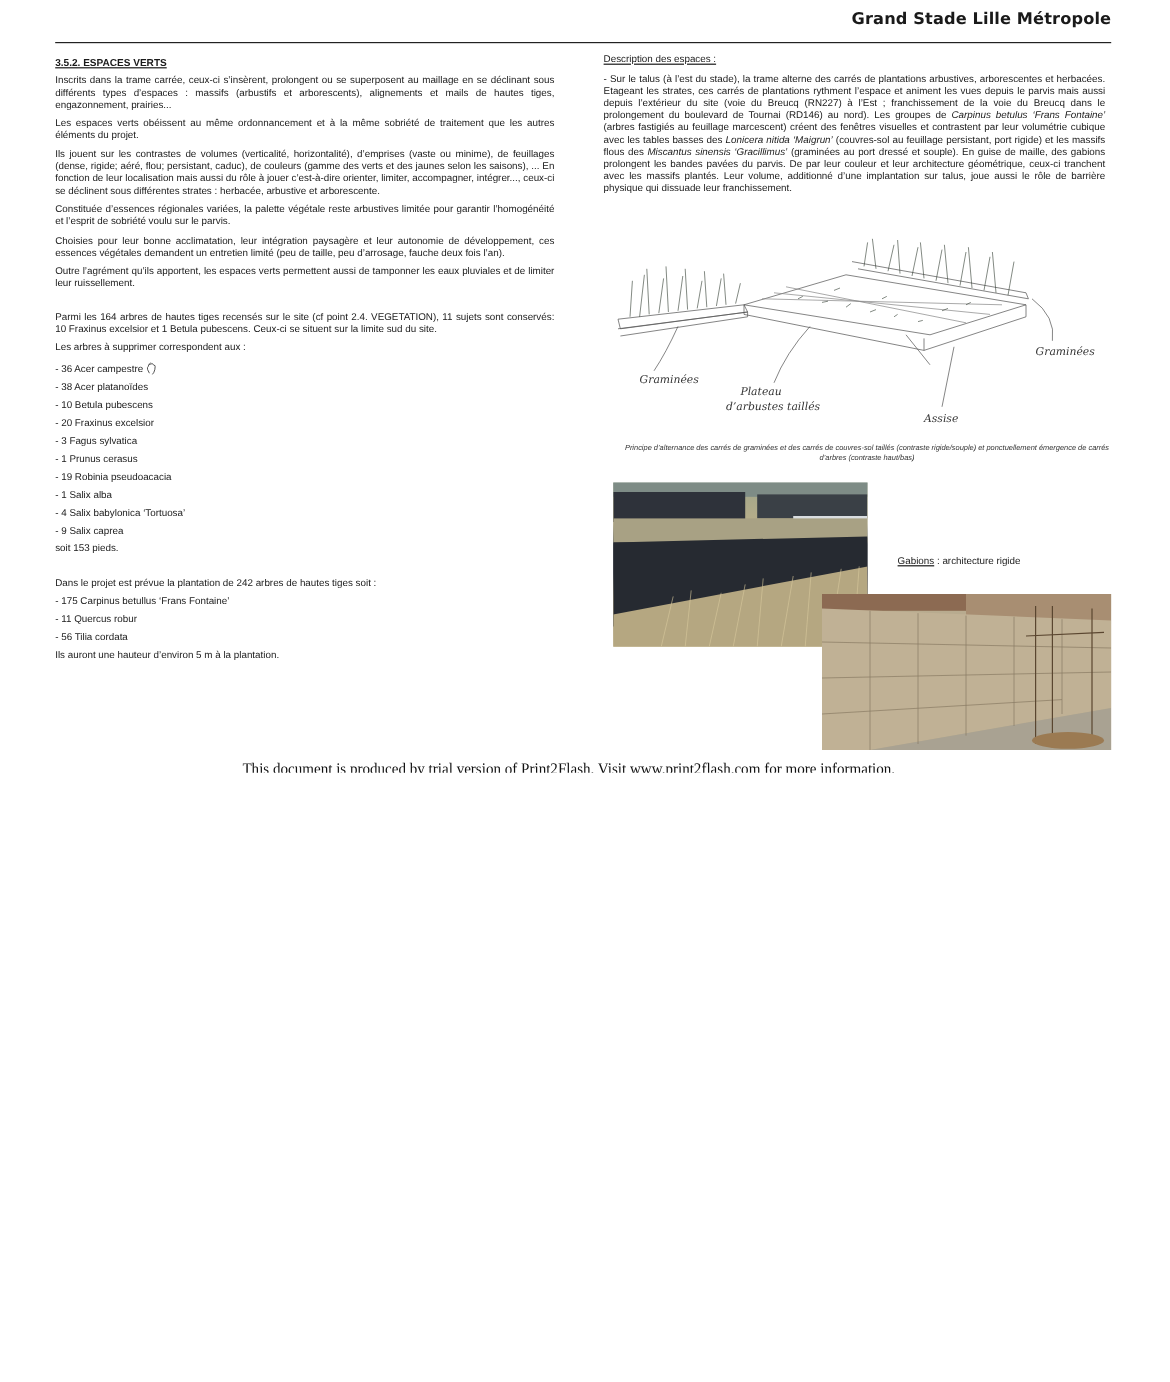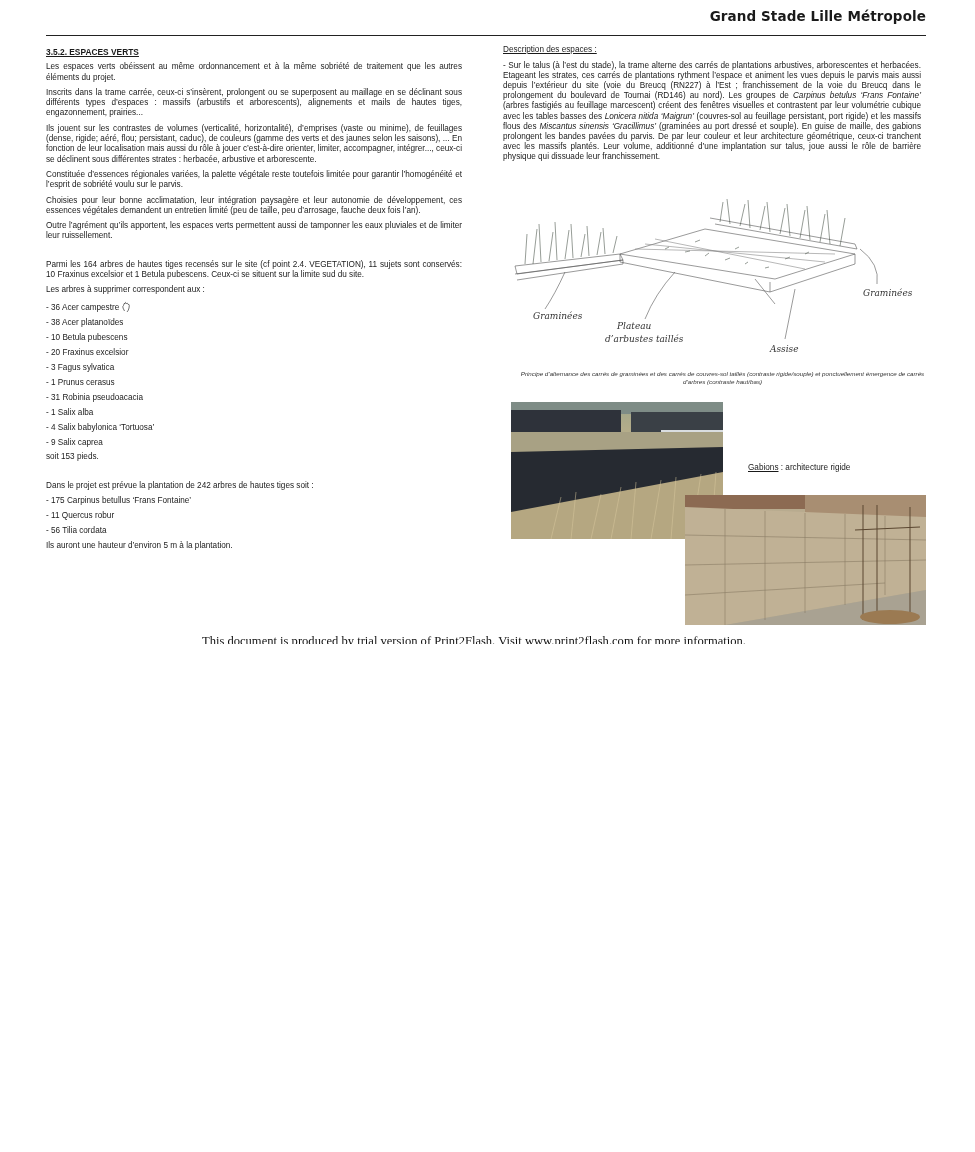--- a/index.html
+++ b/index.html
@@ -35,40 +35,40 @@
 </head>
 <body>
 
 <div class="page">
 
   <div class="header-title">Grand Stade Lille Métropole</div>
   <div class="header-rule"></div>
 
   <div class="col-left">
     <div class="section-title">3.5.2. ESPACES VERTS</div>
+    <p>Inscrits dans la trame carrée, ceux-ci s’insèrent, prolongent ou se superposent au maillage en se déclinant sous différents types d’espaces : massifs (arbustifs et arborescents), alignements et mails de hautes tiges, engazonnement, prairies...</p>
     <p>Les espaces verts obéissent au même ordonnancement et à la même sobriété de traitement que les autres éléments du projet.</p>
-    <p>Inscrits dans la trame carrée, ceux-ci s’insèrent, prolongent ou se superposent au maillage en se déclinant sous différents types d’espaces : massifs (arbustifs et arborescents), alignements et mails de hautes tiges, engazonnement, prairies...</p>
     <p>Ils jouent sur les contrastes de volumes (verticalité, horizontalité), d’emprises (vaste ou minime), de feuillages (dense, rigide; aéré, flou; persistant, caduc), de couleurs (gamme des verts et des jaunes selon les saisons), ... En fonction de leur localisation mais aussi du rôle à jouer c’est-à-dire orienter, limiter, accompagner, intégrer..., ceux-ci se déclinent sous différentes strates : herbacée, arbustive et arborescente.</p>
-    <p>Constituée d’essences régionales variées, la palette végétale reste toutefois limitée pour garantir l’homogénéité et l’esprit de sobriété voulu sur le parvis.</p>
+    <p>Constituée d’essences régionales variées, la palette végétale reste arbustives limitée pour garantir l’homogénéité et l’esprit de sobriété voulu sur le parvis.</p>
     <p>Choisies pour leur bonne acclimatation, leur intégration paysagère et leur autonomie de développement, ces essences végétales demandent un entretien limité (peu de taille, peu d’arrosage, fauche deux fois l’an).</p>
     <p>Outre l’agrément qu’ils apportent, les espaces verts permettent aussi de tamponner les eaux pluviales et de limiter leur ruissellement.</p>
     <div class="spacer"></div>
     <p>Parmi les 164 arbres de hautes tiges recensés sur le site (cf point 2.4. VEGETATION), 11 sujets sont conservés: 10 Fraxinus excelsior et 1 Betula pubescens. Ceux-ci se situent sur la limite sud du site.</p>
     <p>Les arbres à supprimer correspondent aux :</p>
     <ul class="list">
       <li><span>- 36 Acer campestre</span><svg class="cursor" viewBox="0 0 12 12">
             <path d="M3 7 Q2.5 5 3.5 4.5 L4 3 Q4.5 1.5 5 3 L5 2 Q5.5 0.8 6.2 2 L6.5 2.5 Q7.2 1.5 7.8 2.8 L8.3 3.5 Q9.2 3 9.3 4.5 L9 7 Q8.5 9.5 7 11" fill="none" stroke="#333" stroke-width="0.7"></path>
             <path d="M3 7 L4.5 10" fill="none" stroke="#333" stroke-width="0.7"></path>
           </svg></li>
       <li>- 38 Acer platanoïdes</li>
       <li>- 10 Betula pubescens</li>
       <li>- 20 Fraxinus excelsior</li>
       <li>- 3 Fagus sylvatica</li>
       <li>- 1 Prunus cerasus</li>
-      <li>- 31 Robinia pseudoacacia</li>
+      <li>- 19 Robinia pseudoacacia</li>
       <li>- 1 Salix alba</li>
       <li>- 4 Salix babylonica ‘Tortuosa’</li>
       <li>- 9 Salix caprea</li>
     </ul>
     <p>soit 153 pieds.</p>
     <div class="spacer"></div>
     <p>Dans le projet est prévue la plantation de 242 arbres de hautes tiges soit :</p>
     <ul class="list">
       <li>- 175 Carpinus betullus ‘Frans Fontaine’</li>
       <li>- 11 Quercus robur</li>

